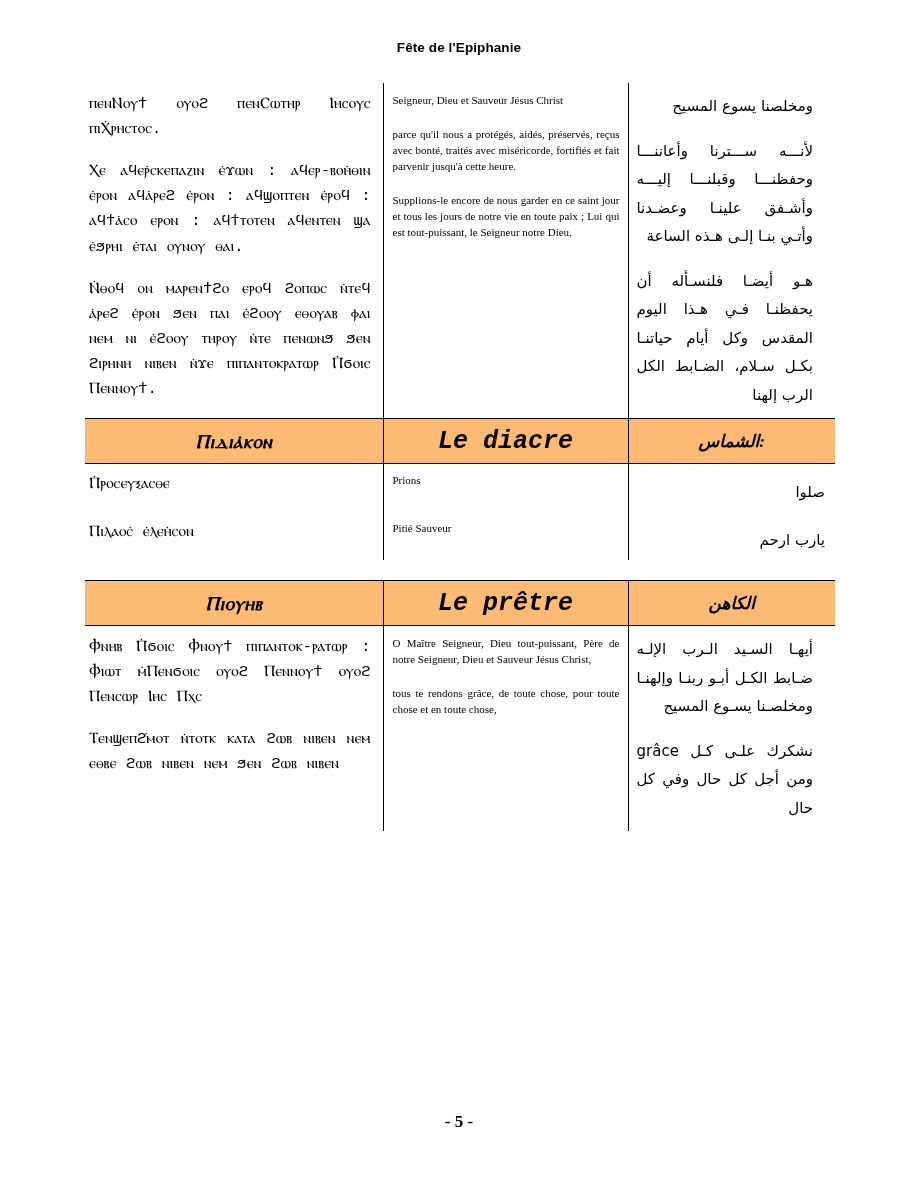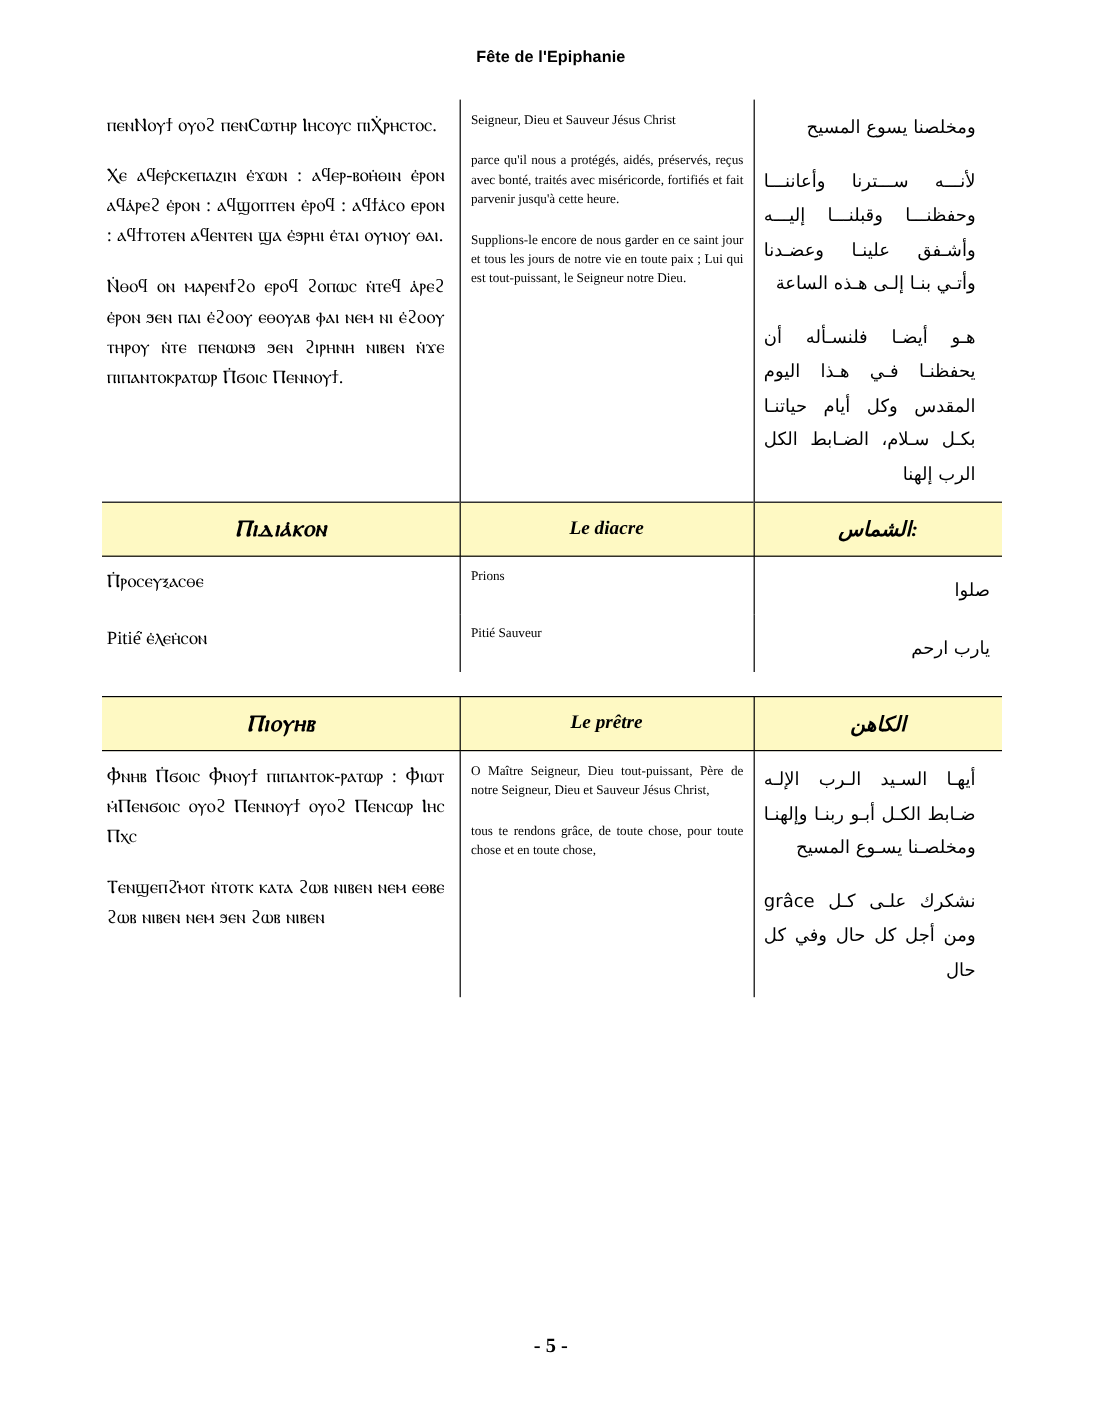--- a/index.html
+++ b/index.html
@@ -63,55 +63,55 @@
     padding: 0;
     border: 0;
   }
 
   
   td.cell-coptic { border-right: 1.2px solid #000; }
   td.cell-french { border-right: 1.2px solid #000; }
 
   
   tr.speaker-row td {
-    background: #fef9c3;
+    background: #fdba74;
     text-align: center;
     vertical-align: middle;
     border-top: 1.2px solid #000;
     border-bottom: 1.2px solid #000;
     height: 44px;
   }
   tr.speaker-row td.cell-coptic,
   tr.speaker-row td.cell-french { border-right: 1.2px solid #000; }
 
   .speaker-coptic {
     font-family: "DejaVu Serif", "Liberation Serif", serif;
     font-weight: bold;
     font-style: italic;
     font-size: 19px;
     letter-spacing: 0.5px;
   }
   .speaker-french {
-    font-family: Liberation Serif, serif;
+    font-family: Liberation Mono, monospace;
     font-weight: bold;
     font-style: italic;
-    font-size: 16px;
+    font-size: 25px;
     text-align: center;
   }
   .speaker-arabic {
     font-family: Liberation Serif, serif;
     font-weight: bold;
     font-style: italic;
     font-size: 17px;
     direction: rtl;
   }
 
   
   .coptic-text {
-    font-family: Liberation Serif, serif;
+    font-family: Liberation Mono, monospace;
     font-size: 15.5px;
     line-height: 1.62;
     text-align: justify;
     text-justify: inter-word;
     padding: 9px 12px 9px 4px;
     word-spacing: 0.5px;
   }
   .coptic-text p { margin: 0 0 17px 0; }
   .coptic-text p:last-child { margin-bottom: 0; }
 
@@ -221,21 +221,21 @@
           <div class="arabic-text">
             <p>صلوا</p>
           </div>
         </td>
       </tr>
 
 
       <tr class="reply-row">
         <td class="cell-coptic">
           <div class="coptic-text">
-            <p>Pitié̇ ⲉ̇ⲗⲉⲏ̇ⲥⲟⲛ</p>
+            <p>Ⲡⲓⲗⲁⲟⲥ̇ ⲉ̇ⲗⲉⲏ̇ⲥⲟⲛ</p>
           </div>
         </td>
         <td class="cell-french">
           <div class="french-text">
             <p>Pitié Sauveur</p>
           </div>
         </td>
         <td class="cell-arabic">
           <div class="arabic-text">
             <p>يارب ارحم</p>

